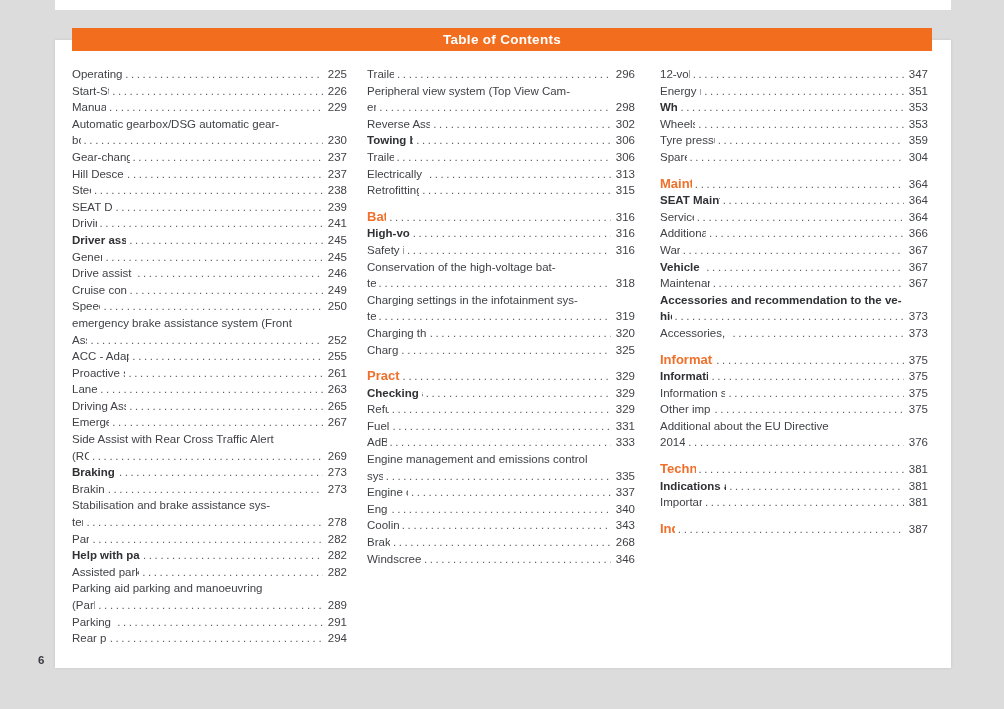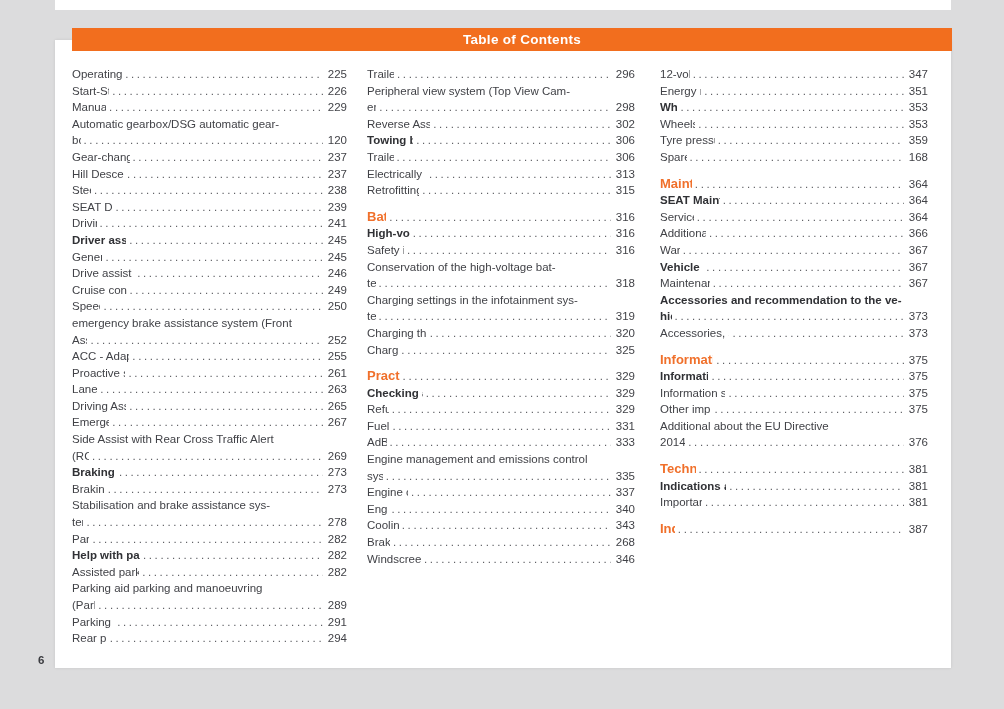--- a/index.html
+++ b/index.html
@@ -6,21 +6,21 @@
   body{
     width:1004px;height:709px;position:relative;overflow:hidden;
     background:#dcdcdd;
     font-family:"Liberation Sans",sans-serif;
   }
   .prev-page-edge{position:absolute;left:55px;top:0;width:896px;height:10px;background:#ffffff;}
   .page{position:absolute;left:55px;top:40px;width:896px;height:628px;background:#ffffff;box-shadow:0 0 3px rgba(0,0,0,0.10);}
   .header-bar{
     position:absolute;left:72px;top:28px;width:860px;height:23px;
     background:#f26e1e;color:#ffffff;
-    font-size:13.5px;font-weight:700;text-align:center;line-height:23px;letter-spacing:.3px;padding-left:20px;
+    font-size:13.5px;font-weight:700;text-align:center;line-height:23px;letter-spacing:.3px;
   }
   .columns{position:absolute;left:72px;top:66px;display:flex;}
   .col{width:275px;}
   .col.mid{width:268px;margin-left:20px;}
   .col.right{width:268px;margin-left:25px;}
 
   .row{display:flex;align-items:baseline;font-size:11.5px;line-height:16.6px;color:#414247;}
   .row .label{white-space:nowrap;overflow:hidden;}
   .row .fill{flex:1 1 auto;overflow:hidden;white-space:nowrap;min-width:6px;color:#5a5b60;}
   .row .fill::before{
@@ -57,21 +57,21 @@
       </div>
       <div class="row ">
         <span class="label">Manual gearbox</span>
         <span class="fill"></span>
         <span class="pg">229</span>
       </div>
       <div class="row wrap-first "><span class="label">Automatic gearbox/DSG automatic gear-</span></div>
       <div class="row ">
         <span class="label">box</span>
         <span class="fill"></span>
-        <span class="pg">120</span>
+        <span class="pg">230</span>
       </div>
       <div class="row ">
         <span class="label">Gear-change recommendation</span>
         <span class="fill"></span>
         <span class="pg">237</span>
       </div>
       <div class="row ">
         <span class="label">Hill Descent Control (HDC)</span>
         <span class="fill"></span>
         <span class="pg">237</span>
@@ -354,21 +354,21 @@
         <span class="pg">353</span>
       </div>
       <div class="row ">
         <span class="label">Tyre pressure monitor system</span>
         <span class="fill"></span>
         <span class="pg">359</span>
       </div>
       <div class="row ">
         <span class="label">Spare wheel</span>
         <span class="fill"></span>
-        <span class="pg">168</span>
+        <span class="pg">304</span>
       </div>
       <div class="row section">
         <span class="label">Maintenance</span>
         <span class="fill"></span>
         <span class="pg">364</span>
       </div>
       <div class="row bold">
         <span class="label">SEAT Maintenance Programme</span>
         <span class="fill"></span>
         <span class="pg">364</span>

